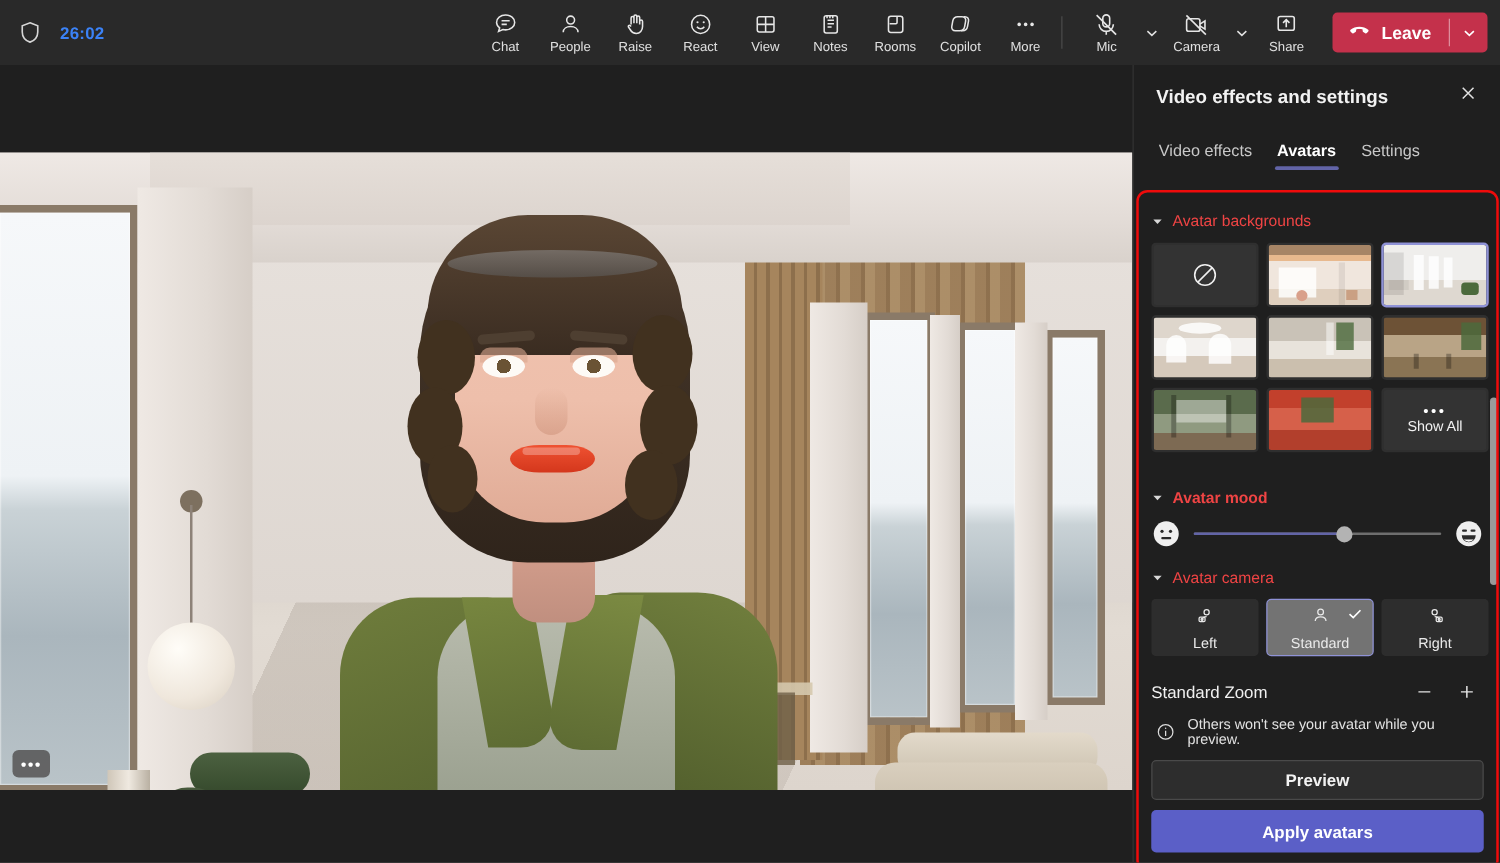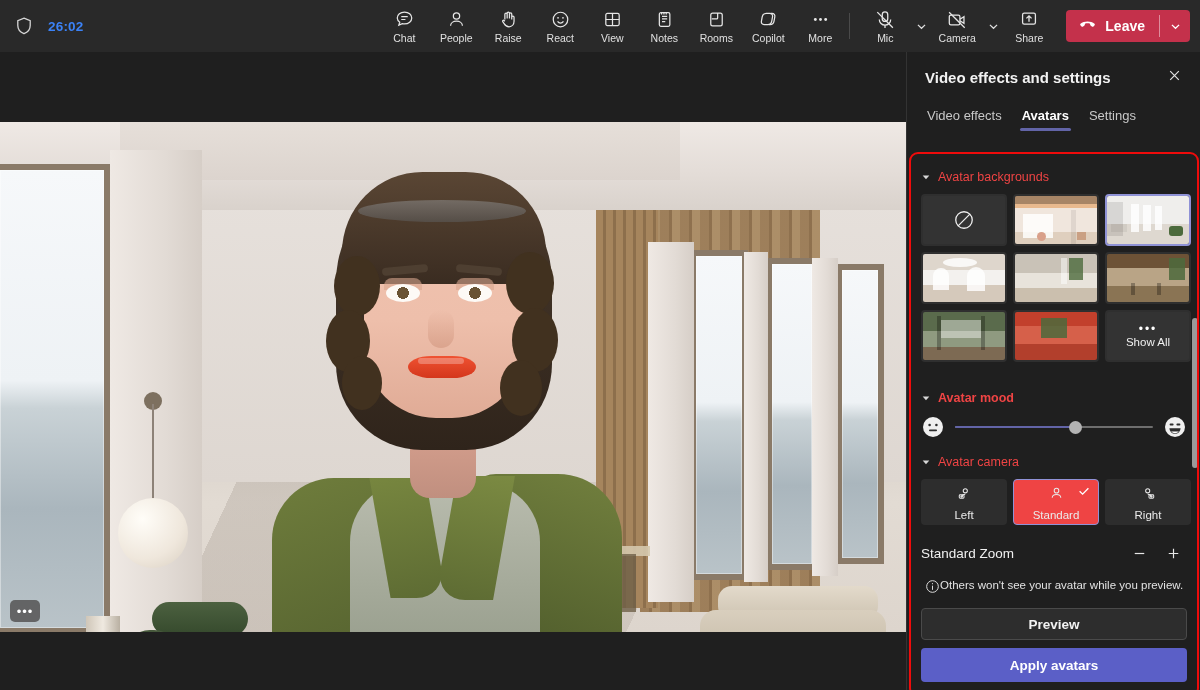--- a/index.html
+++ b/index.html
@@ -175,21 +175,21 @@
     position: absolute; left: 906px; top: 52px; width: 294px; height: 638px;
     background: #1f1f1f; border-left: 1px solid #333;
   }
   .panel-head { position: relative; height: 50px; display: flex; align-items: center; padding: 0 12px 0 18px; }
   .panel-title { color: #f2f2f2; font-size: 15px; font-weight: 700; }
   .panel-close {
     position: absolute; right: 12px; top: 11px; width: 28px; height: 28px; border-radius: 4px;
     display: flex; align-items: center; justify-content: center; color: #e0e0e0; cursor: pointer;
   }
 
-  .tabs { display: flex; align-items: flex-start; height: 40px; padding: 0 12px; gap: 4px; }
+  .tabs { display: flex; align-items: center; height: 40px; padding: 0 12px; gap: 4px; }
   .tab { position: relative; padding: 6px 8px 10px; font-size: 13px; color: #c8c8c8; cursor: pointer; }
   .tab.active { color: #fff; font-weight: 700; }
   .tab.active::after {
     content: ""; position: absolute; left: 6px; right: 6px; bottom: 2px; height: 3px;
     border-radius: 2px; background: #6264a7;
   }
 
   .redbox {
     position: absolute; left: 2px; top: 100px; width: 290px; height: 545px;
     border: 2px solid #ef0b0b; border-radius: 9px; pointer-events: none; z-index: 9;
@@ -232,32 +232,32 @@
   .slider { position: relative; flex: 1; height: 20px; display: flex; align-items: center; cursor: pointer; }
   .track { position: absolute; left: 0; right: 0; height: 2px; background: #6e6e6e; border-radius: 2px; }
   .track-fill { position: absolute; left: 0; height: 2px; background: #6264a7; border-radius: 2px; }
   .thumb { position: absolute; width: 13px; height: 13px; border-radius: 50%; background: #b3b3b3; }
 
   .cam-row { display: grid; grid-template-columns: repeat(3, 86px); gap: 6px; margin-top: 2px; }
   .cam-btn {
     position: relative; height: 46px; border-radius: 4px; background: #2d2d2d; border: 1.5px solid transparent;
     display: flex; flex-direction: column; align-items: center; justify-content: center; gap: 2px; cursor: pointer;
   }
-  .cam-btn.sel { border-color: #8f92d6; background: #ef4444; }
+  .cam-btn.sel { border-color: #8f92d6; background: #737373; }
   .cam-btn .cl { color: #eaeaea; font-size: 11.5px; }
   .cam-check { position: absolute; right: 7px; top: 4px; color: #fff; }
 
   .zoom-row { display: flex; align-items: center; justify-content: space-between; margin-top: 14px; }
   .zoom-lbl { color: #f0f0f0; font-size: 13.5px; }
   .zoom-ctrls { display: flex; align-items: center; gap: 6px; }
   .zoom-btn { width: 28px; height: 28px; border-radius: 4px; display: flex; align-items: center; justify-content: center;
     color: #e6e6e6; cursor: pointer; }
 
   .panel-foot { position: absolute; left: 0; bottom: 0; width: 294px; padding: 0 14px 8px 14px; }
-  .note { display: flex; align-items: flex-start; padding: 6px 2px 10px 4px; }
+  .note { display: flex; align-items: flex-end; gap: 10px; padding: 6px 2px 10px 4px; }
   .note .nt { color: #e2e2e2; font-size: 11.5px; }
   .btn-secondary {
     width: 100%; height: 32px; border-radius: 4px; background: #2d2d2d; border: 1px solid #4a4a4a;
     color: #f2f2f2; font-size: 13.5px; font-weight: 700; cursor: pointer;
     display: flex; align-items: center; justify-content: center; margin-bottom: 8px;
     font-family: "Liberation Sans", sans-serif;
   }
   .btn-primary {
     width: 100%; height: 34px; border-radius: 4px; background: #5b5fc7; border: none;
     color: #fff; font-size: 13.5px; font-weight: 700; cursor: pointer;

